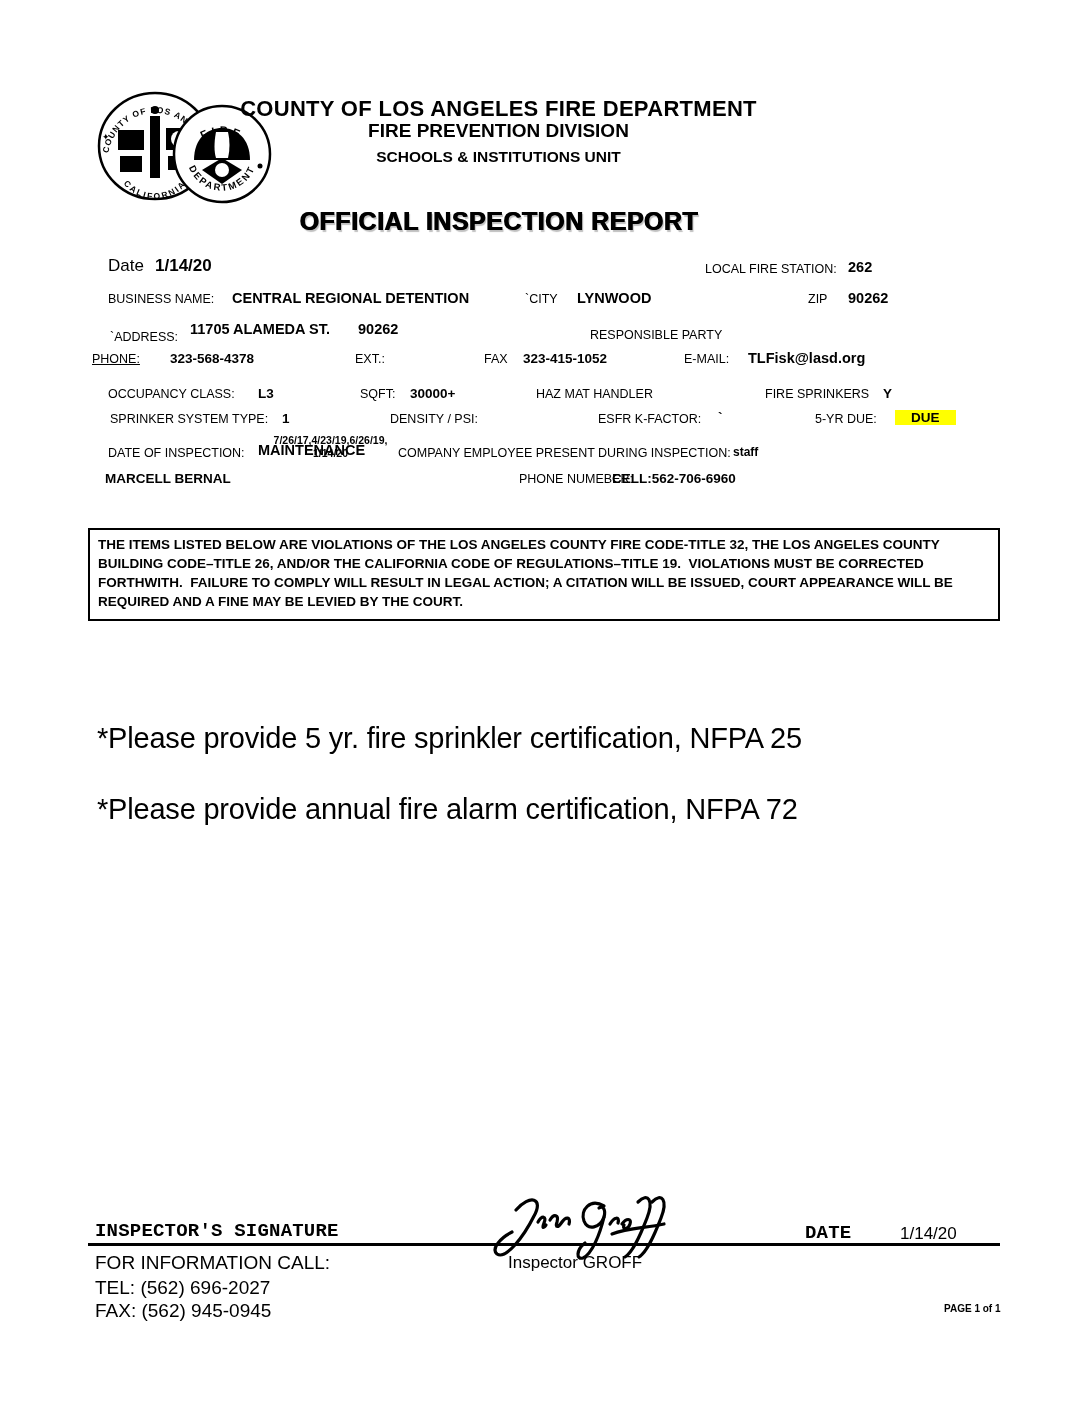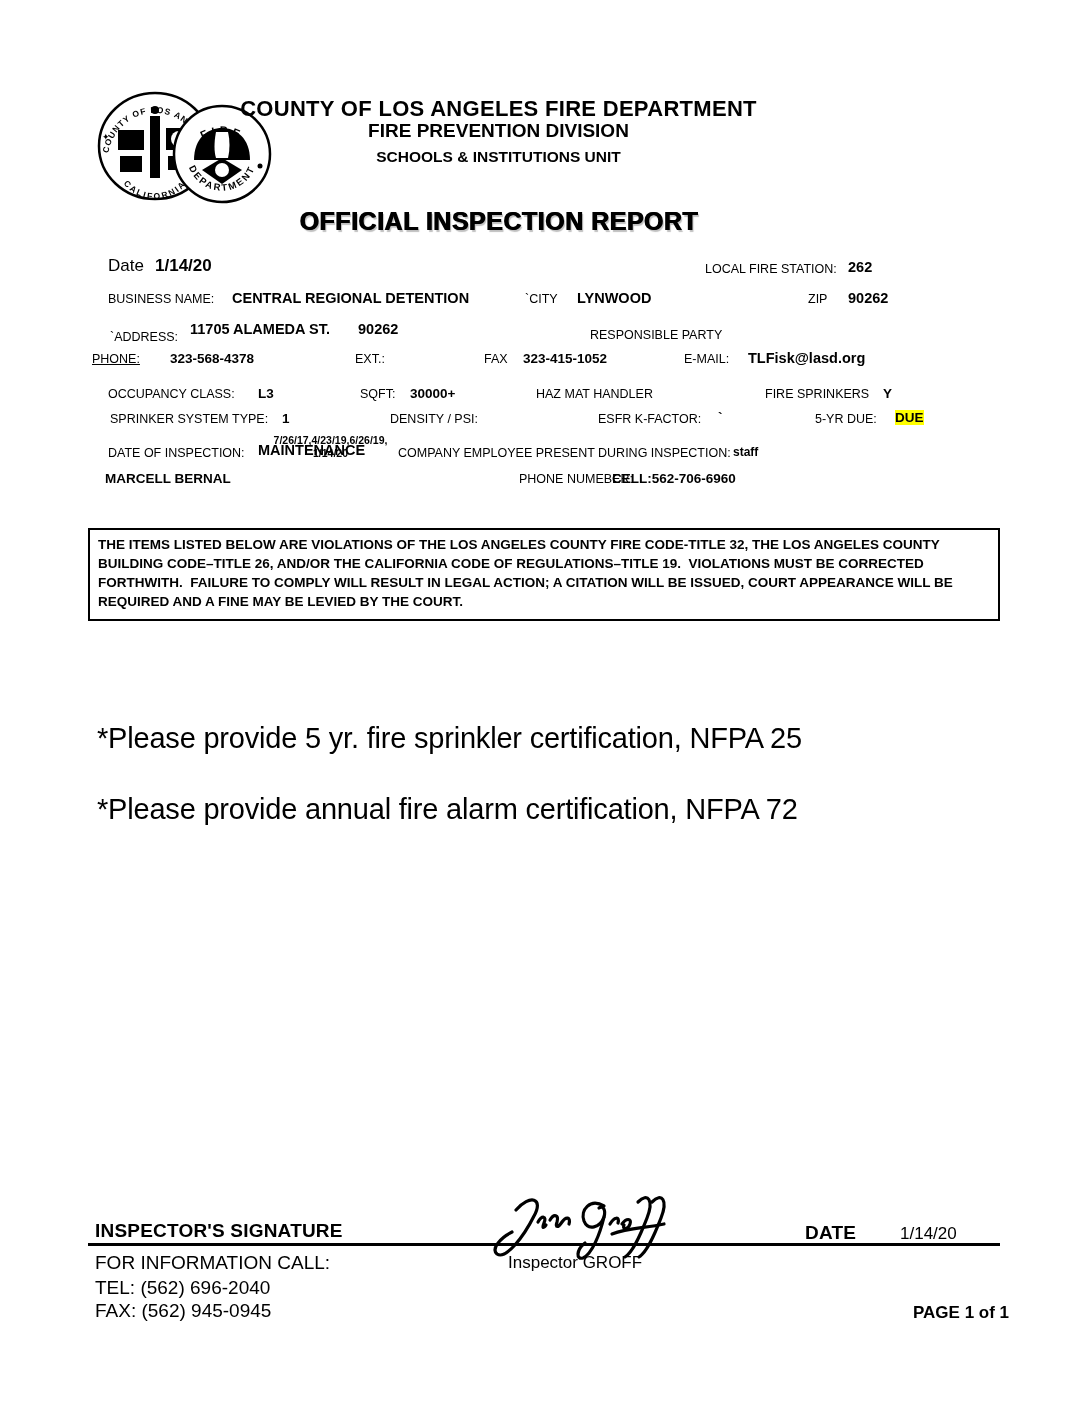--- a/index.html
+++ b/index.html
@@ -21,40 +21,40 @@
   .center{left:0;width:997px;text-align:center;}
   .title{
     font-size:25px;font-weight:bold;letter-spacing:.5px;
     text-shadow:1px 0 0 #000, 2px 2px 1px rgba(0,0,0,.25);
   }
   
   .lbl{font-size:12.5px;}
   .val{font-size:13.5px;font-weight:bold;}
   .val-lg{font-size:14.5px;font-weight:bold;}
   .date-line{font-size:17px;}
-  .hl{background:#ffff00;padding:0 0;}
+  .hl{background:#ffff00;padding:0 16px;}
   .doi-dates{
     font-size:10.5px;font-weight:bold;width:145px;
     white-space:normal;line-height:1.25;text-align:center;
   }
   
   .vbox{
     position:absolute;left:88px;top:528px;width:892px;
     border:2px solid #000;
     padding:5px 8px 7px 8px;
     font-size:13.5px;font-weight:bold;line-height:1.42;
     white-space:pre-wrap;
   }
   
   .item{font-size:29px;letter-spacing:-0.2px;}
   
-  .sig-label{font-size:19px;font-weight:bold;letter-spacing:.2px;}
+  .sig-label{font-size:19px;font-weight:bold;letter-spacing:.2px;font-family:Liberation Mono, monospace;}
   .foot-txt{font-size:19px;}
   .sig-name{font-size:17px;}
-  .page-num{font-size:17px;font-weight:bold;}
+  .page-num{font-size:10px;font-weight:bold;margin-left:31px;}
   .sig-rule{position:absolute;left:88px;top:1243px;width:912px;height:3px;background:#000;}
   svg text{font-family:"Liberation Sans", sans-serif;}
 </style>
 </head>
 <body>
 
 <div class="page">
 
   <svg class="abs" style="left:92px;top:88px;" width="126" height="118" viewBox="0 0 126 118">
     <defs>
@@ -177,18 +177,18 @@
   </svg>
 
   <div class="abs sig-label" style="left:805px;top:1222px;">DATE</div>
   <div class="abs sig-name" style="left:900px;top:1224px;">1/14/20</div>
 
   <div class="sig-rule"></div>
 
   <div class="abs sig-name" style="left:508px;top:1253px;">Inspector GROFF</div>
 
   <div class="abs foot-txt" style="left:95px;top:1252px;">FOR INFORMATION CALL:</div>
-  <div class="abs foot-txt" style="left:95px;top:1277px;">TEL: (562) 696-2040</div>
+  <div class="abs foot-txt" style="left:95px;top:1277px;">TEL: (562) 696-2027</div>
   <div class="abs foot-txt" style="left:95px;top:1300px;">FAX: (562) 945-0945</div>
 
   <div class="abs page-num" style="left:913px;top:1303px;">PAGE 1 of 1</div>
 
 </div>
 
 </body></html>

